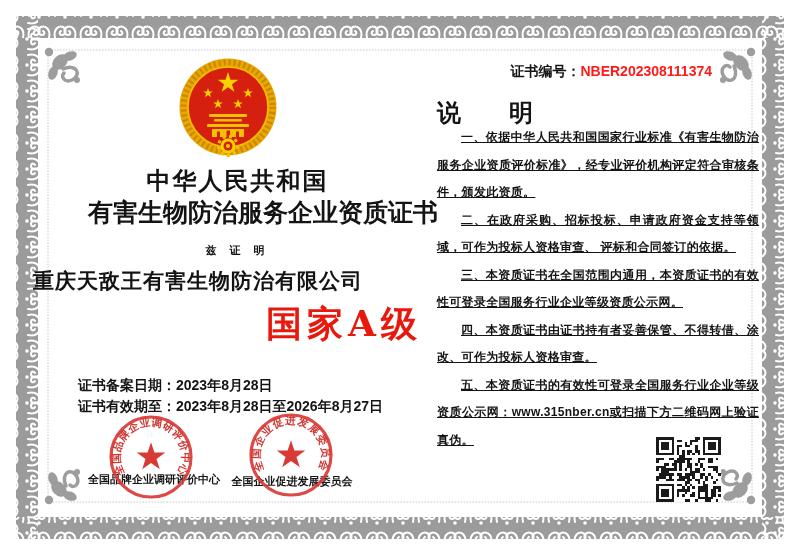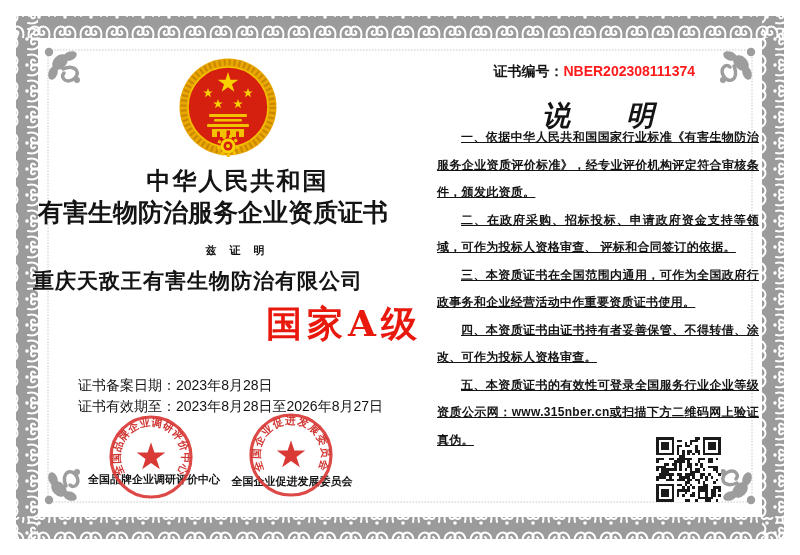--- a/index.html
+++ b/index.html
@@ -13,37 +13,37 @@
   html,body{margin:0;padding:0;background:#ffffff;}
   .stage{
     position:relative;width:800px;height:555px;overflow:hidden;background:#fff;
     font-family:"Liberation Sans","DejaVu Sans",sans-serif;color:var(--text-black);
   }
   .abs{position:absolute;}
   .frame-svg{left:0;top:0;z-index:0;}
   
   .emblem{left:177px;top:56px;width:102px;height:104px;z-index:2;}
   .title1{left:45px;top:165px;width:385px;text-align:center;font-size:24px;font-weight:bold;letter-spacing:2px;}
-  .title2{left:38px;top:196px;width:400px;text-align:left;font-size:25px;font-weight:bold;letter-spacing:0px;}
+  .title2{left:38px;top:196px;width:400px;text-align:right;font-size:25px;font-weight:bold;letter-spacing:0px;}
   .certify{left:45px;top:243px;width:385px;text-align:center;font-size:11px;font-weight:bold;letter-spacing:5px;}
   .company{left:33px;top:267px;width:385px;text-align:left;font-size:21px;font-weight:bold;letter-spacing:1px;}
   .grade{left:37px;top:300px;width:385px;text-align:right;font-size:36px;font-weight:bold;
          font-family:"DejaVu Serif","Liberation Serif",serif;color:var(--accent-red);letter-spacing:5px;}
-  .dates{left:78px;top:375px;font-size:14px;font-weight:normal;line-height:21px;}
+  .dates{left:78px;top:375px;font-size:14px;font-weight:bold;line-height:21px;}
   .dates .row{white-space:nowrap;}
   .seal{z-index:3;}
   .seal-left{left:106px;top:412px;}
   .seal-right{left:246px;top:410px;}
   .seal-caption{z-index:1;font-size:11px;font-weight:bold;text-align:center;width:180px;top:472px;}
   .cap-left{left:64px;}
   .cap-right{left:202px;top:474px;}
   
-  .certno{left:415px;top:63px;width:280px;text-align:right;font-size:14px;font-weight:bold;white-space:nowrap;}
+  .certno{left:432px;top:63px;width:280px;text-align:right;font-size:14px;font-weight:bold;white-space:nowrap;}
   .certno .num{color:var(--number-red);}
-  .notes-heading{left:437px;top:97px;width:322px;text-align:center;font-size:28px;font-weight:bold;font-style:italic;}
+  .notes-heading{left:437px;top:97px;width:322px;font-size:24px;font-weight:bold;}
   .notes{left:437px;top:124px;width:322px;font-size:12px;font-weight:bold;line-height:27.5px;
          text-align:justify;text-decoration:underline;}
   .notes p{margin:0;text-indent:2em;letter-spacing:0.3px;}
   .qr{left:656px;top:437px;width:65px;height:65px;z-index:2;}
 </style>
 </head>
 <body>
 
 <div class="stage">
 
@@ -155,21 +155,21 @@
 
   <div class="abs certno">
     <span>证书编号：</span><span class="num">NBER202308111374</span>
   </div>
 
   <div class="abs notes-heading">说　　明</div>
 
   <div class="abs notes">
     <p>一、依据中华人民共和国国家行业标准《有害生物防治服务企业资质评价标准》，经专业评价机构评定符合审核条件，颁发此资质。</p>
     <p>二、在政府采购、招标投标、申请政府资金支持等领域，可作为投标人资格审查、 评标和合同签订的依据。</p>
-    <p>三、本资质证书在全国范围内通用，可作为全国政府行政事务和企业经营活动中作重要资质证书使用。</p>
+    <p>三、本资质证书在全国范围内通用，本资质证书的有效性可登录全国服务行业企业等级资质公示网。</p>
     <p>四、本资质证书由证书持有者妥善保管、不得转借、涂改、可作为投标人资格审查。</p>
     <p>五、本资质证书的有效性可登录全国服务行业企业等级资质公示网：www.315nber.cn或扫描下方二维码网上验证真伪。</p>
   </div>
 
   <svg class="abs qr" id="qr-svg" viewBox="0 0 25 25" shape-rendering="crispEdges" aria-hidden="true">
     <rect x="0" y="0" width="25" height="25" fill="#ffffff"></rect>
   <rect x="0" y="0" width="1" height="1" fill="#1a1a1a"></rect>
       <rect x="1" y="0" width="1" height="1" fill="#1a1a1a"></rect>
       <rect x="2" y="0" width="1" height="1" fill="#1a1a1a"></rect>
       <rect x="3" y="0" width="1" height="1" fill="#1a1a1a"></rect>

